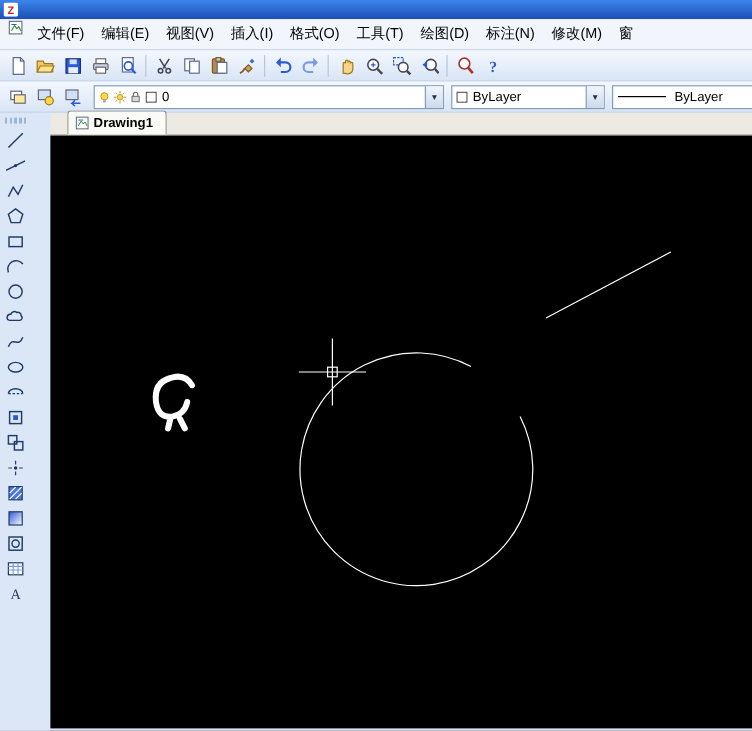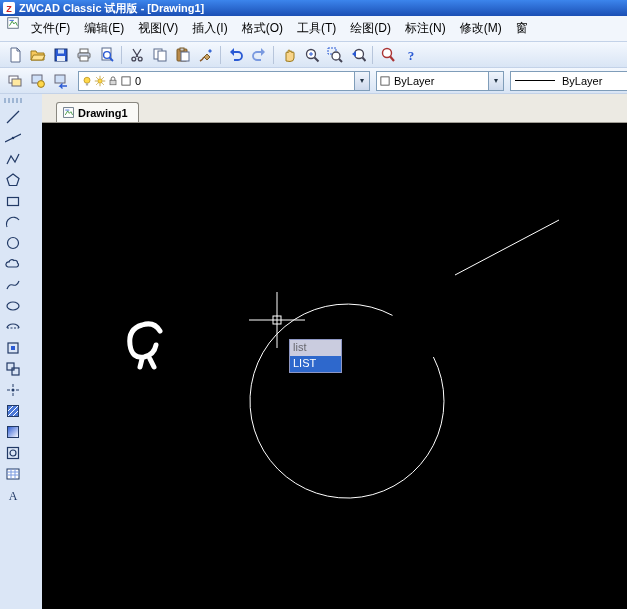--- a/index.html
+++ b/index.html
@@ -33,21 +33,21 @@
   .combo.color .icn{margin-left:2px}
   .combo.ltype{width:150px}
   .lsample{width:40px;height:0;border-top:1px solid #000;margin:0 4px;flex:none}
 
   .main{display:flex;height:515px;flex:none}
   .drawbar{width:42px;flex:none;background:#dbe6f6;padding:2px 0 0 2px}
   .grip{width:20px;height:5px;margin:2px 0 3px 2px;background:repeating-linear-gradient(90deg,#9fb6d4 0 2px,rgba(0,0,0,0) 2px 4px)}
   .dbtn{width:22px;height:21px;display:flex;align-items:center;justify-content:center;border:1px solid transparent;border-radius:2px}
 
   .right{flex:1;display:flex;flex-direction:column;min-width:0}
-  .tabbar{height:29px;flex:none;background:#eceae3;border-bottom:1px solid #a09d94;display:flex;align-items:flex-end;padding-left:14px}
+  .tabbar{height:19px;flex:none;background:#eceae3;border-bottom:1px solid #a09d94;display:flex;align-items:flex-end;padding-left:14px}
   .tab{height:20px;background:#fafaf7;border:1px solid #8a8880;border-bottom:none;border-radius:3px 3px 0 0;display:flex;align-items:center;gap:3px;padding:0 10px 0 5px;font-size:11px;font-weight:bold}
   .tab .icn svg{width:13px;height:13px}
 
   .canvas{position:relative;height:494px;background:#000;overflow:hidden}
   .canvas svg{position:absolute;left:0;top:0}
   .popup{position:absolute;border:1px solid #8e97c4;font-size:11px;line-height:15px}
   .ac-row{background:#caccdf;color:#68686e;padding:0 3px;height:16px;white-space:nowrap}
   .ac-row.hl{background:#2e68cc;color:#fff}
 </style>
 </head>
@@ -55,21 +55,20 @@
 
 <div class="window">
 
   <div class="titlebar">
     <span class="icn">
         <svg viewBox="0 0 16 16">
           <rect width="16" height="16" rx="2" fill="#fff"></rect>
           <text x="8" y="13" text-anchor="middle" font-size="12" font-weight="bold" fill="#c22" font-family="sans-serif">Z</text>
         </svg>
       </span>
-    <span>ZWCAD Classic 试用版 - [Drawing1]</span>
   </div>
 
   <div class="menubar">
     <span class="icn">
         <svg viewBox="0 0 16 16">
           <rect x="2" y="2" width="12" height="12" fill="#fff" stroke="#567"></rect>
           <path d="M4 11l3-5 2 3 2-2 2 4" stroke="#2a8a2a" fill="none"></path>
           <path d="M4 5h5" stroke="#2a5ad4"></path>
         </svg>
       </span>
@@ -472,21 +471,17 @@
         </div>
       </div>
       <div class="canvas">
         <svg width="585" height="494" viewBox="0 0 585 494">
             <path d="M391.4 234.0 A97 97 0 1 1 350.5 192.4" fill="none" stroke="#ffffff" stroke-width="1"></path>
             <line x1="413" y1="152" x2="517" y2="97" stroke="#ffffff" stroke-width="1"></line>
             <path d="M118 208 q-6 -10 -18 -6 q-14 4 -12 20 q2 14 14 12 q10 -2 12 -12 m-14 14 l-2 8 m10 -8 l4 8" fill="none" stroke="#ffffff" stroke-width="5" stroke-linecap="round" stroke-linejoin="round"></path>
             <path d="M207 197H263M235 169V225" stroke="#ffffff" stroke-width="1" fill="none"></path>
             <rect x="231" y="193" width="8" height="8" fill="none" stroke="#ffffff" stroke-width="1"></rect>
           </svg>
-        <div class="popup" style="left: 247px; top: 216px; width: 53px;">
-            <div class="ac-row">list</div>
-            <div class="ac-row hl">LIST</div>
-          </div>
       </div>
     </div>
   </div>
 
 </div>
 
 </body></html>

